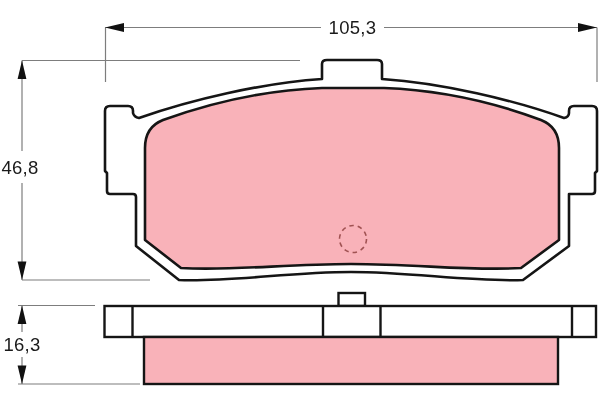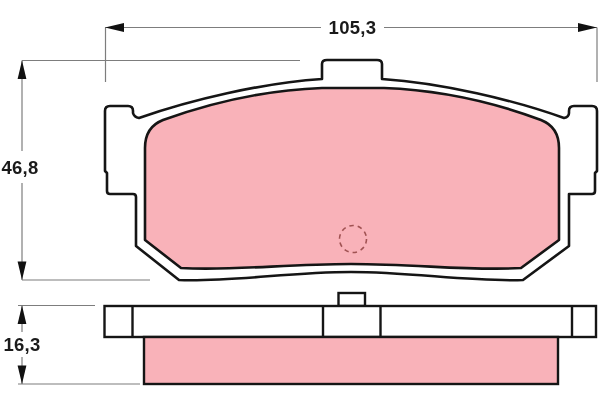--- a/index.html
+++ b/index.html
@@ -2,21 +2,21 @@
 <html><head>
 <meta charset="utf-8">
 <style>
   html, body { margin: 0; padding: 0; }
   body {
     width: 600px; height: 400px;
     background: #ffffff;
     font-family: "Liberation Sans", sans-serif;
     overflow: hidden;
   }
-  .stage { position: relative; width: 600px; height: 284px; font-weight: bold; }
+  .stage { position: relative; width: 600px; height: 284px; }
   svg { display: block; }
   .dim-label {
     font-family: "Liberation Sans", sans-serif;
     font-size: 18.5px;
     letter-spacing: 0.3px;
   }
 </style>
 </head>
 <body>
 

